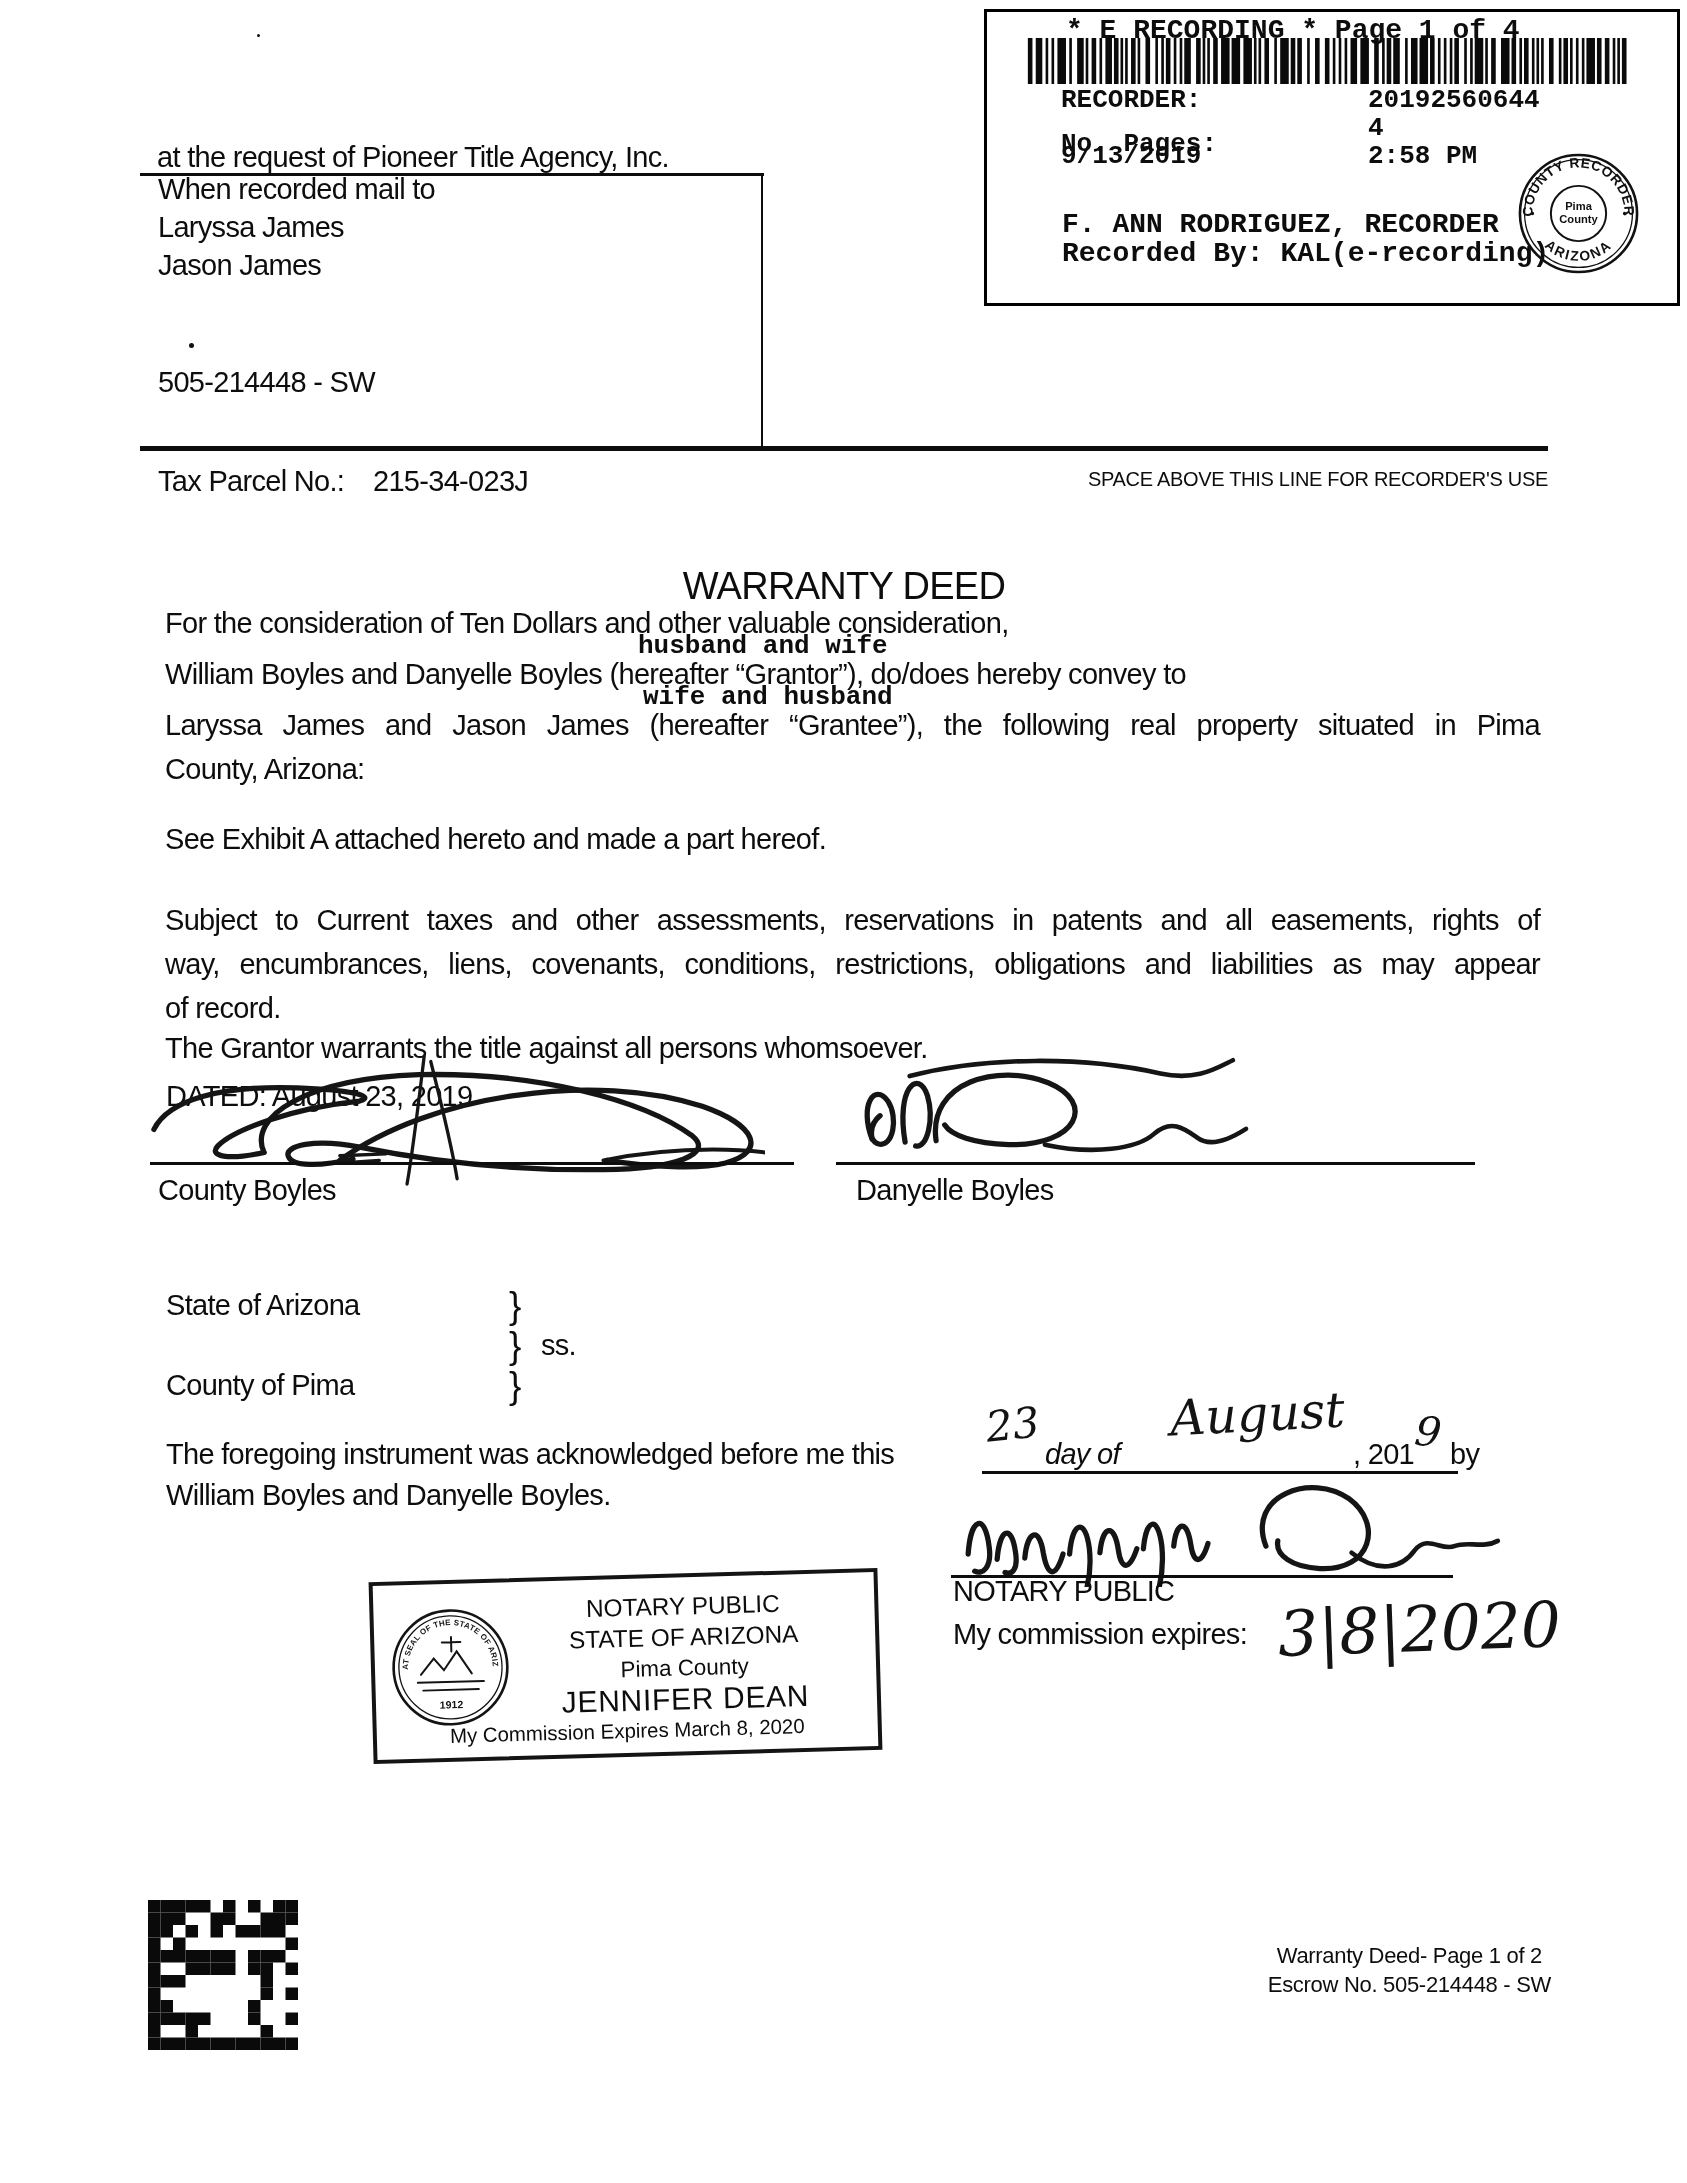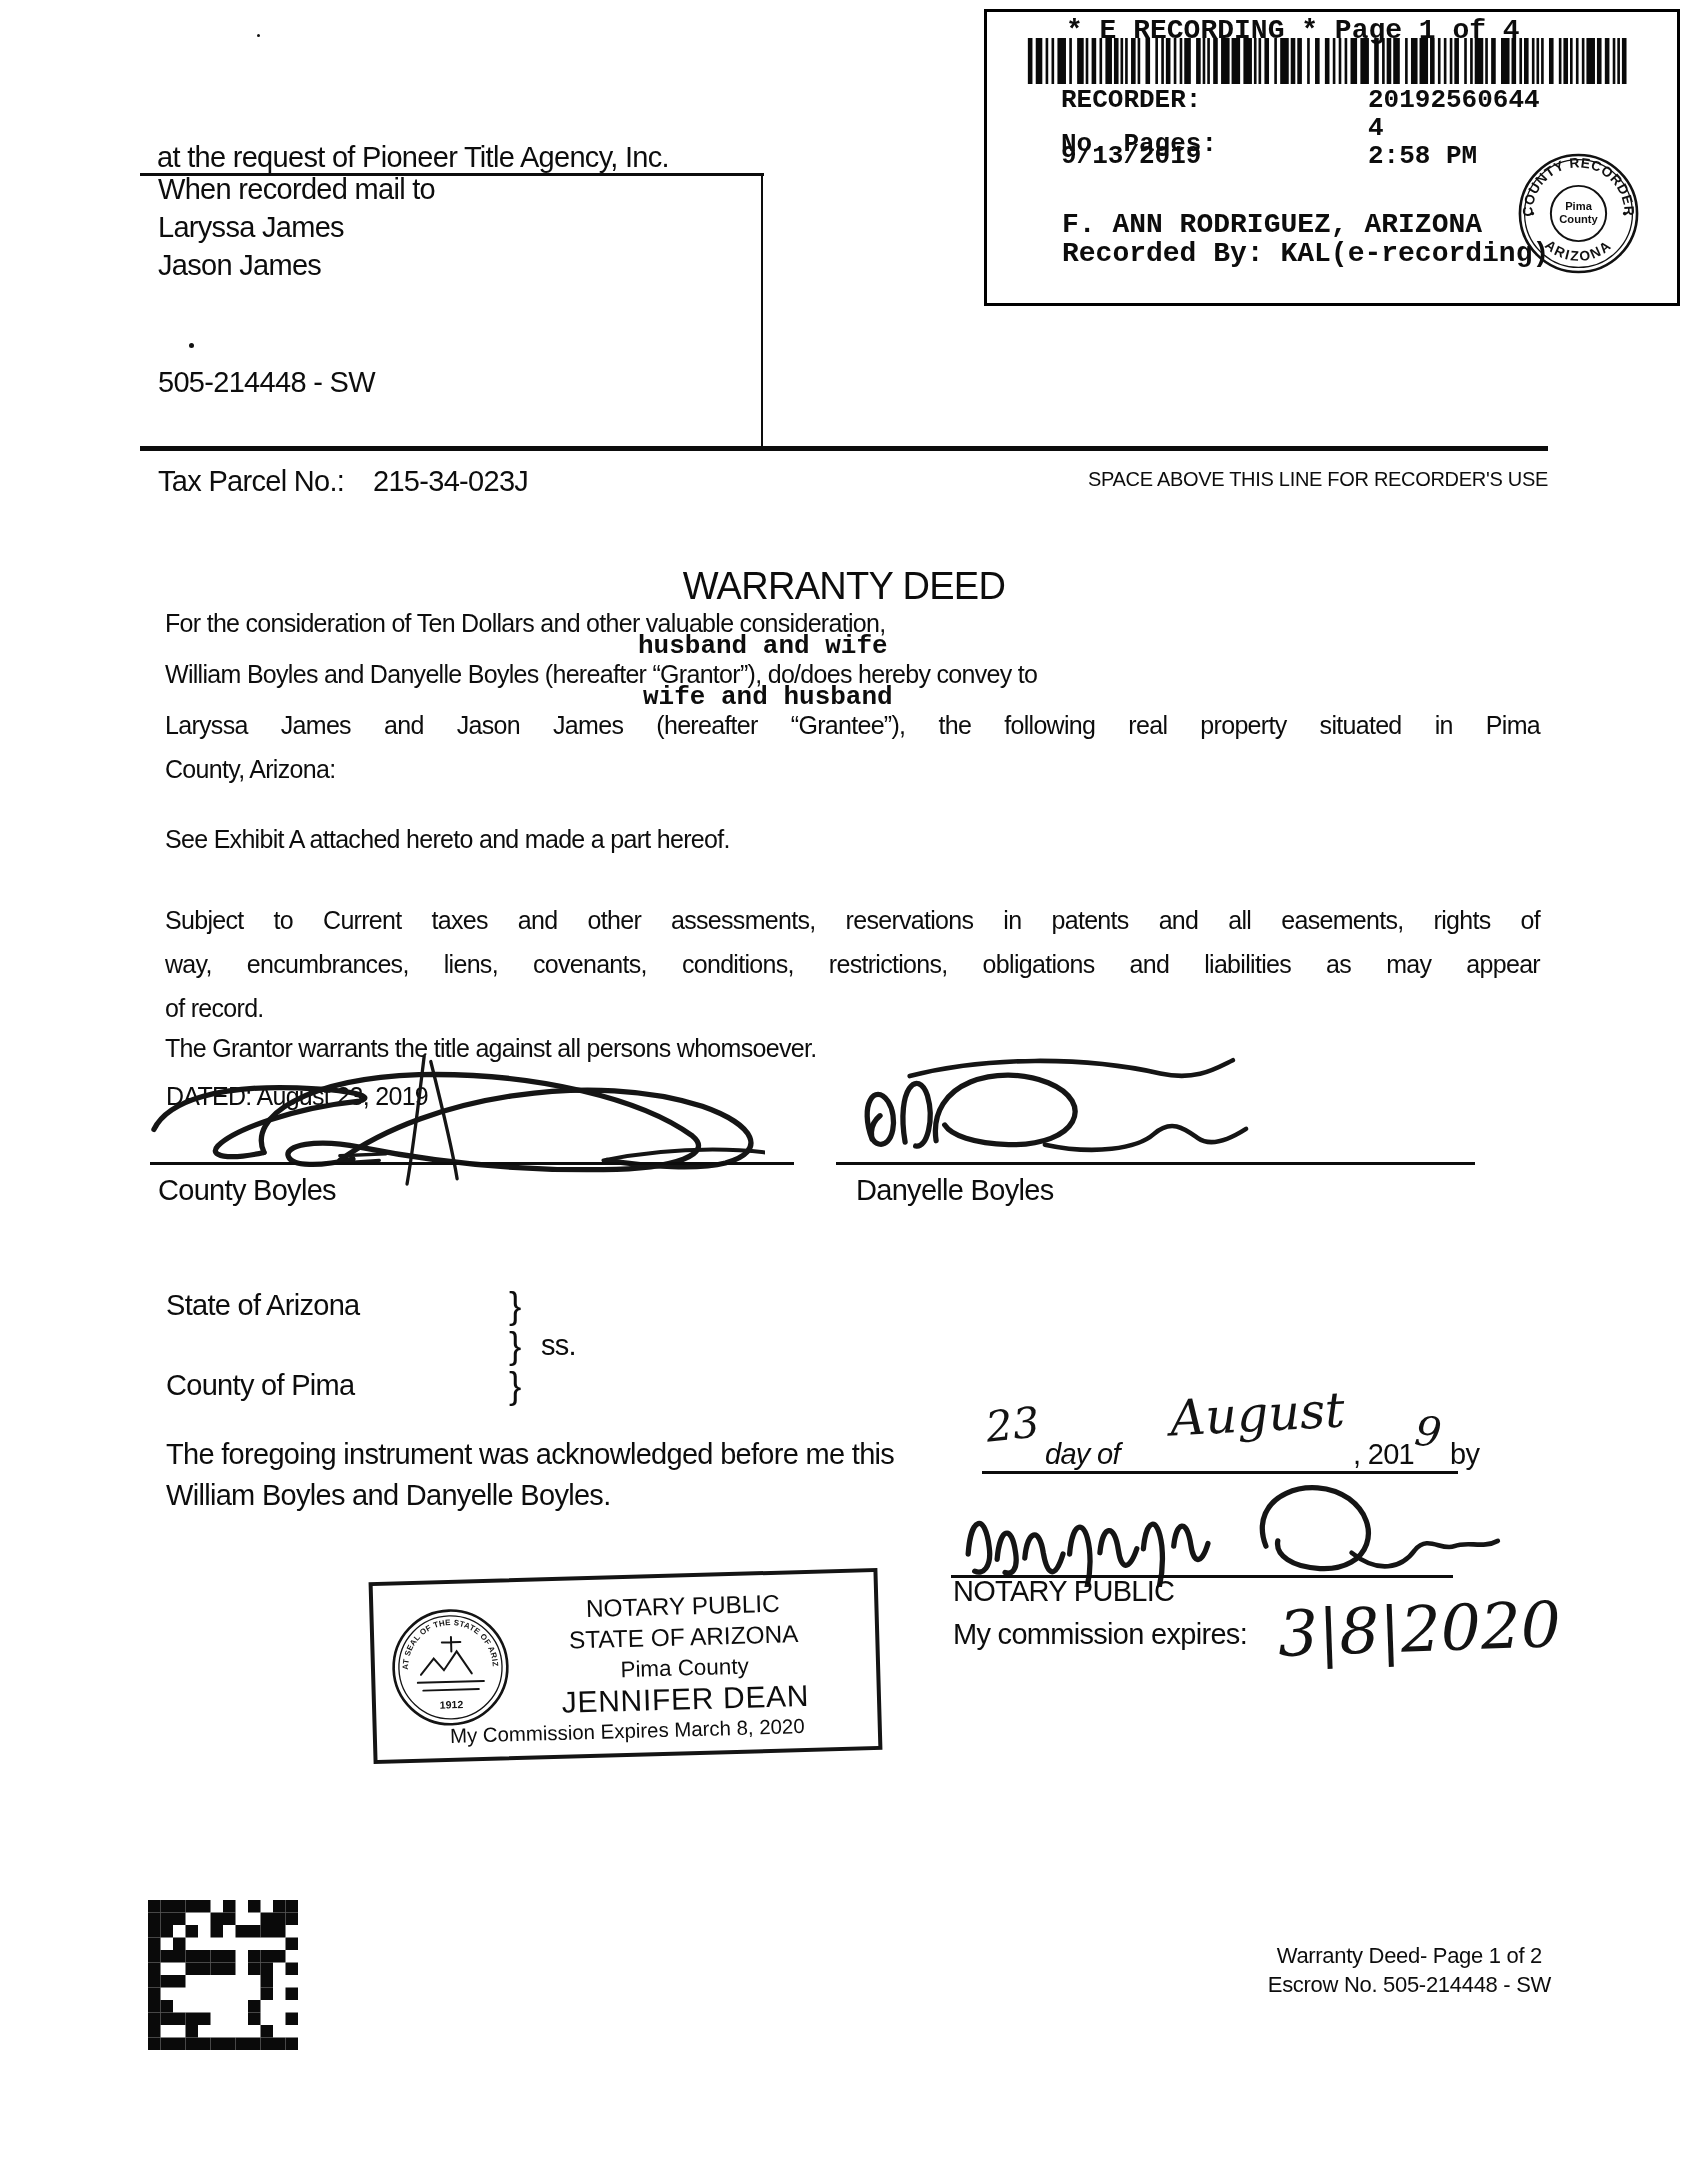--- a/index.html
+++ b/index.html
@@ -6,21 +6,21 @@
   .page{position:relative;width:1688px;height:2183px;background:#fff;overflow:hidden;
         font-family:"Liberation Sans",sans-serif;color:#0d0d0d;}
   .abs{position:absolute;}
   .t{position:absolute;white-space:pre;letter-spacing:-0.7px;color:#0d0d0d;
      font-family:"Liberation Sans",sans-serif;line-height:1.5;}
   .f44{font-size:29px;line-height:44px;}
   .f42m{font-family:"Liberation Mono",monospace;font-weight:700;font-size:28px;line-height:29px;letter-spacing:0;}
   .f40m{font-family:"Liberation Mono",monospace;font-weight:700;font-size:26px;line-height:28px;letter-spacing:0;}
   .hline{position:absolute;background:#0d0d0d;}
   .vline{position:absolute;background:#0d0d0d;}
-  .para{position:absolute;width:1375px;font-size:25px;line-height:44px;letter-spacing:-0.7px;}
+  .para{position:absolute;width:1375px;font-size:29px;line-height:44px;letter-spacing:-0.7px;}
   .jlast{text-align:justify;text-align-last:justify;}
   .hand{position:absolute;font-family:"DejaVu Serif",serif;font-style:italic;color:#131313;
         letter-spacing:0;line-height:1;}
   .stamp-line{position:absolute;left:125px;width:369px;text-align:center;letter-spacing:0;}
   .dot{position:absolute;background:#111;border-radius:50%;}
   svg text{font-family:"Liberation Sans",sans-serif;}
 </style>
 </head>
 <body>
 
@@ -112,21 +112,21 @@
           <rect x="904" y="0" width="7" height="70"></rect>
         </svg></div>
 
     <span class="t f40m" style="left:74px;top:74px;">RECORDER:</span>
     <span class="t f40m" style="left:381px;top:74px;">20192560644</span>
     <span class="t f40m" style="left:74px;top:118px;">No. Pages:</span>
     <span class="t f40m" style="left:381px;top:102px;">4</span>
     <span class="t f40m" style="left:74px;top:130px;">9/13/2019</span>
     <span class="t f40m" style="left:381px;top:130px;">2:58 PM</span>
 
-    <span class="t f42m" style="left:75px;top:198px;">F. ANN RODRIGUEZ, ARIZONA</span>
+    <span class="t f42m" style="left:75px;top:198px;">F. ANN RODRIGUEZ, RECORDER</span>
     <span class="t f42m" style="left:75px;top:227px;">Recorded By: KAL(e-recording)</span>
 
     <svg class="abs" style="left:529px;top:139px;" width="125" height="125" viewBox="0 0 190 190">
       <circle cx="95" cy="95" r="89" fill="none" stroke="#111" stroke-width="4"></circle>
       <circle cx="95" cy="95" r="82" fill="none" stroke="#111" stroke-width="2"></circle>
       <circle cx="95" cy="95" r="42" fill="none" stroke="#111" stroke-width="3"></circle>
       <path id="crTop" d="M 25,95 A 70,70 0 0 1 165,95" fill="none"></path>
       <path id="crBot" d="M 23,95 A 72,72 0 0 0 167,95" fill="none"></path>
       <text font-size="21" font-weight="700" fill="#111" letter-spacing="1">
         <textPath href="#crTop" xlink:href="#crTop" startOffset="50%" text-anchor="middle">COUNTY RECORDER</textPath>

